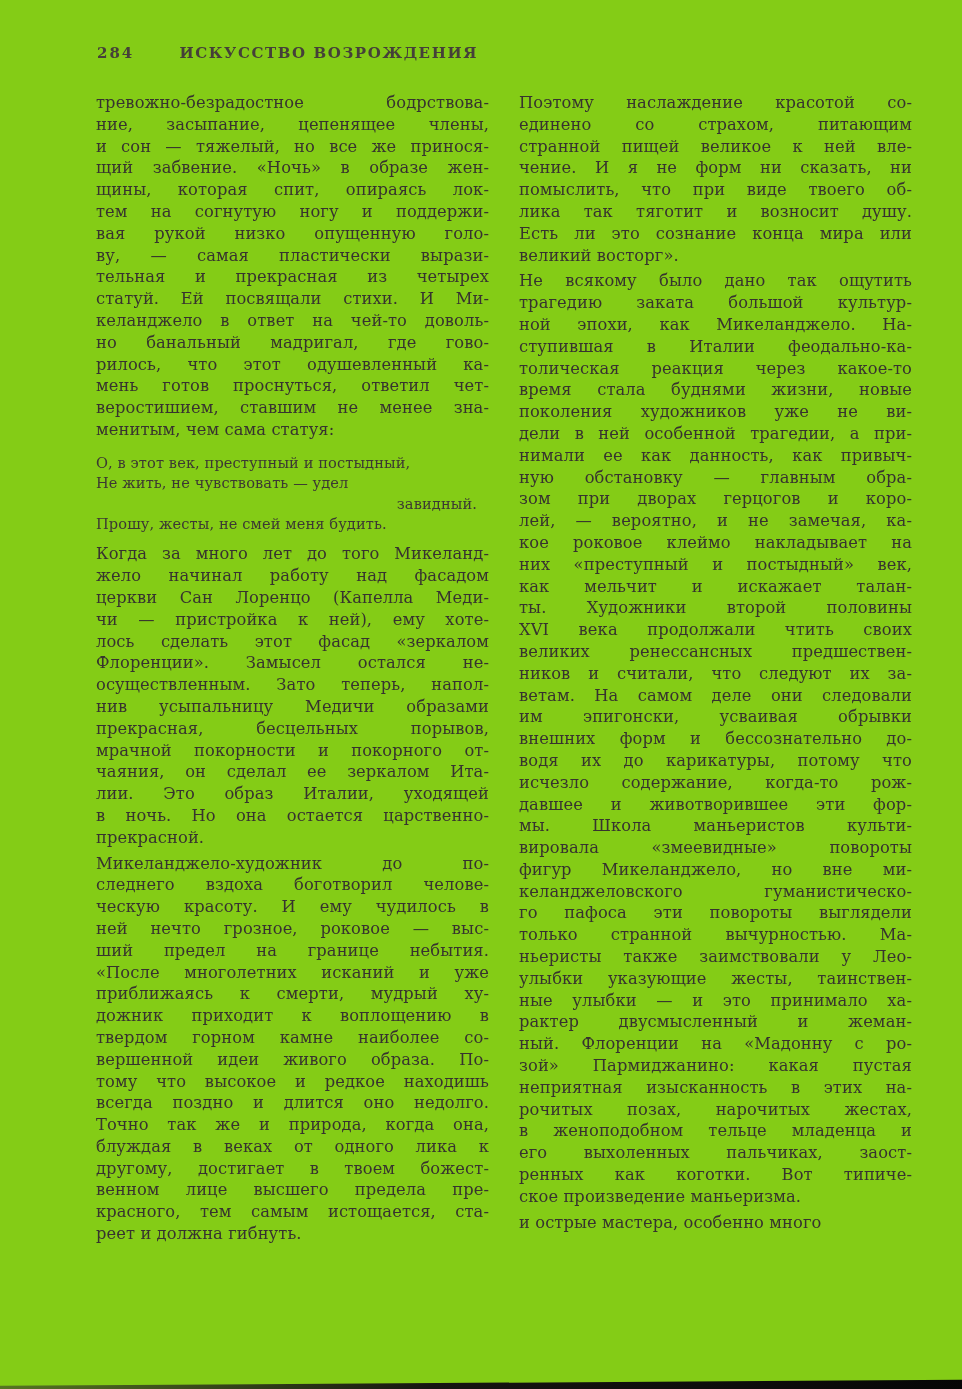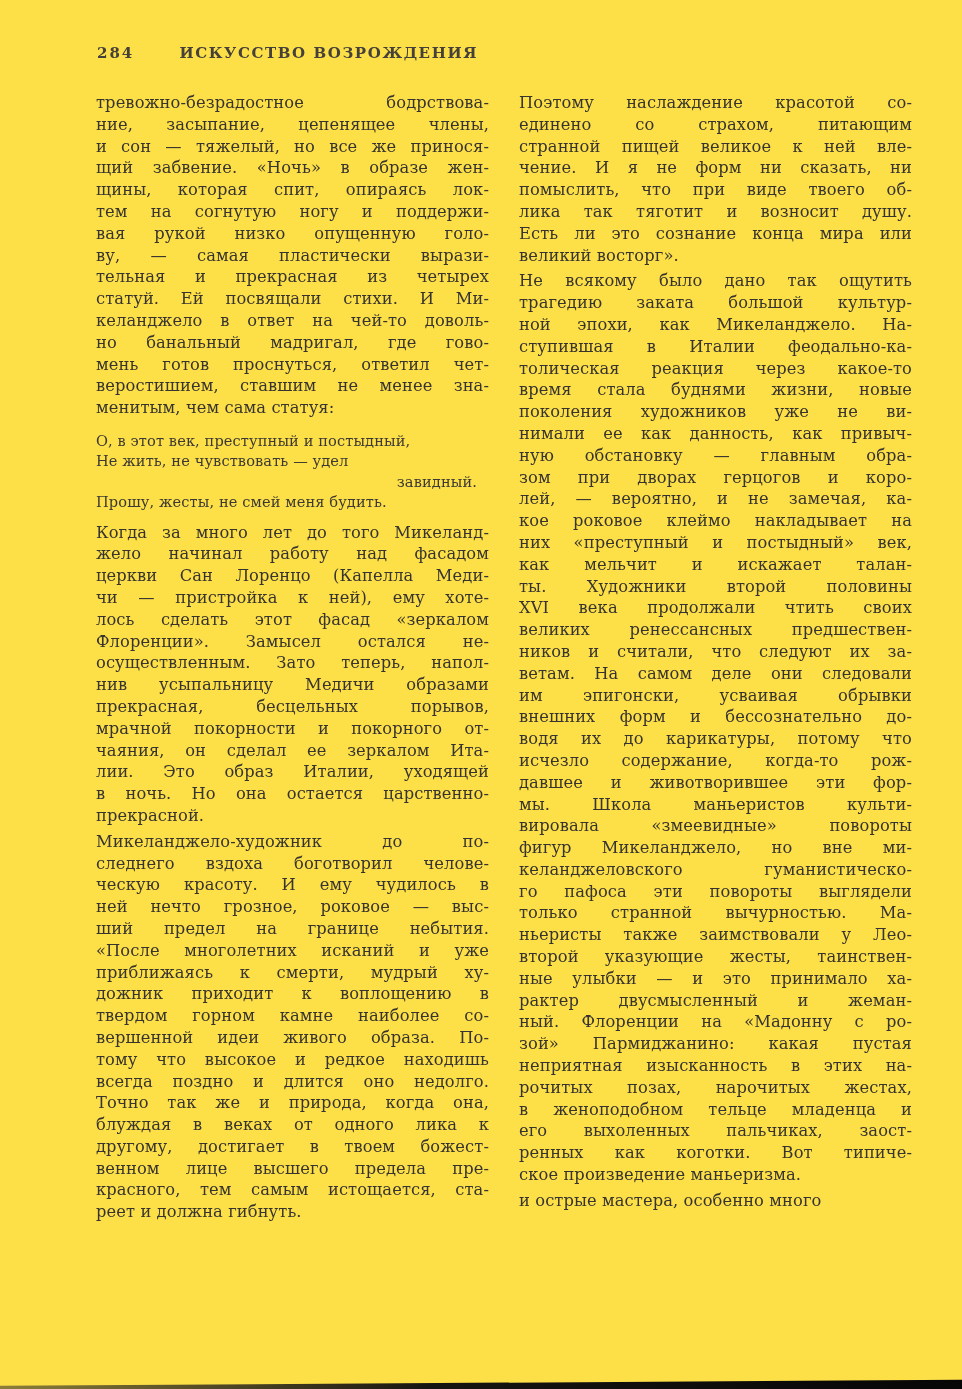--- a/index.html
+++ b/index.html
@@ -5,21 +5,21 @@
   html, body {
     margin: 0;
     padding: 0;
     background: #e8e8e6;
   }
   .page {
     position: relative;
     width: 962px;
     height: 1389px;
     margin: 0 auto;
-    background: #fde047;
+    background: #84cc16;
     overflow: hidden;
     font-family: "DejaVu Serif", "Liberation Serif", serif;
     color: #37332f;
   }
   .running-head {
     position: absolute;
     left: 97px;
     top: 44px;
     font-size: 15px;
     font-weight: 700;
@@ -96,20 +96,21 @@
           <div class="line">и сон — тяжелый, но все же принося-</div>
           <div class="line">щий забвение. «Ночь» в образе жен-</div>
           <div class="line">щины, которая спит, опираясь лок-</div>
           <div class="line">тем на согнутую ногу и поддержи-</div>
           <div class="line">вая рукой низко опущенную голо-</div>
           <div class="line">ву, — самая пластически вырази-</div>
           <div class="line">тельная и прекрасная из четырех</div>
           <div class="line">статуй. Ей посвящали стихи. И Ми-</div>
           <div class="line">келанджело в ответ на чей-то доволь-</div>
           <div class="line">но банальный мадригал, где гово-</div>
+          <div class="line">рилось, что этот одушевленный ка-</div>
           <div class="line">мень готов проснуться, ответил чет-</div>
           <div class="line">веростишием, ставшим не менее зна-</div>
           <div class="line jlast">менитым, чем сама статуя:</div>
         </div>
         <div class="verse">
           <div class="vline">О, в этот век, преступный и постыдный,</div>
           <div class="vline">Не жить, не чувствовать — удел</div>
           <div class="vline vindent">завидный.</div>
           <div class="vline">Прошу, жесты, не смей меня будить.</div>
         </div>
@@ -162,20 +163,21 @@
           <div class="line jlast">великий восторг».</div>
         </div>
         <div class="para">
           <div class="line">Не всякому было дано так ощутить</div>
           <div class="line">трагедию заката большой культур-</div>
           <div class="line">ной эпохи, как Микеланджело. На-</div>
           <div class="line">ступившая в Италии феодально-ка-</div>
           <div class="line">толическая реакция через какое-то</div>
           <div class="line">время стала буднями жизни, новые</div>
           <div class="line">поколения художников уже не ви-</div>
+          <div class="line">дели в ней особенной трагедии, а при-</div>
           <div class="line">нимали ее как данность, как привыч-</div>
           <div class="line">ную обстановку — главным обра-</div>
           <div class="line">зом при дворах герцогов и коро-</div>
           <div class="line">лей, — вероятно, и не замечая, ка-</div>
           <div class="line">кое роковое клеймо накладывает на</div>
           <div class="line">них «преступный и постыдный» век,</div>
           <div class="line">как мельчит и искажает талан-</div>
           <div class="line">ты. Художники второй половины</div>
           <div class="line">XVI века продолжали чтить своих</div>
           <div class="line">великих ренессансных предшествен-</div>
@@ -186,21 +188,21 @@
           <div class="line">водя их до карикатуры, потому что</div>
           <div class="line">исчезло содержание, когда-то рож-</div>
           <div class="line">давшее и животворившее эти фор-</div>
           <div class="line">мы. Школа маньеристов культи-</div>
           <div class="line">вировала «змеевидные» повороты</div>
           <div class="line">фигур Микеланджело, но вне ми-</div>
           <div class="line">келанджеловского гуманистическо-</div>
           <div class="line">го пафоса эти повороты выглядели</div>
           <div class="line">только странной вычурностью. Ма-</div>
           <div class="line">ньеристы также заимствовали у Лео-</div>
-          <div class="line">второй указующие жесты, таинствен-</div>
+          <div class="line">улыбки указующие жесты, таинствен-</div>
           <div class="line">ные улыбки — и это принимало ха-</div>
           <div class="line">рактер двусмысленный и жеман-</div>
           <div class="line">ный. Флоренции на «Мадонну с ро-</div>
           <div class="line">зой» Пармиджанино: какая пустая</div>
           <div class="line">неприятная изысканность в этих на-</div>
           <div class="line">рочитых позах, нарочитых жестах,</div>
           <div class="line">в женоподобном тельце младенца и</div>
           <div class="line">его выхоленных пальчиках, заост-</div>
           <div class="line">ренных как коготки. Вот типиче-</div>
           <div class="line jlast">ское произведение маньеризма.</div>

